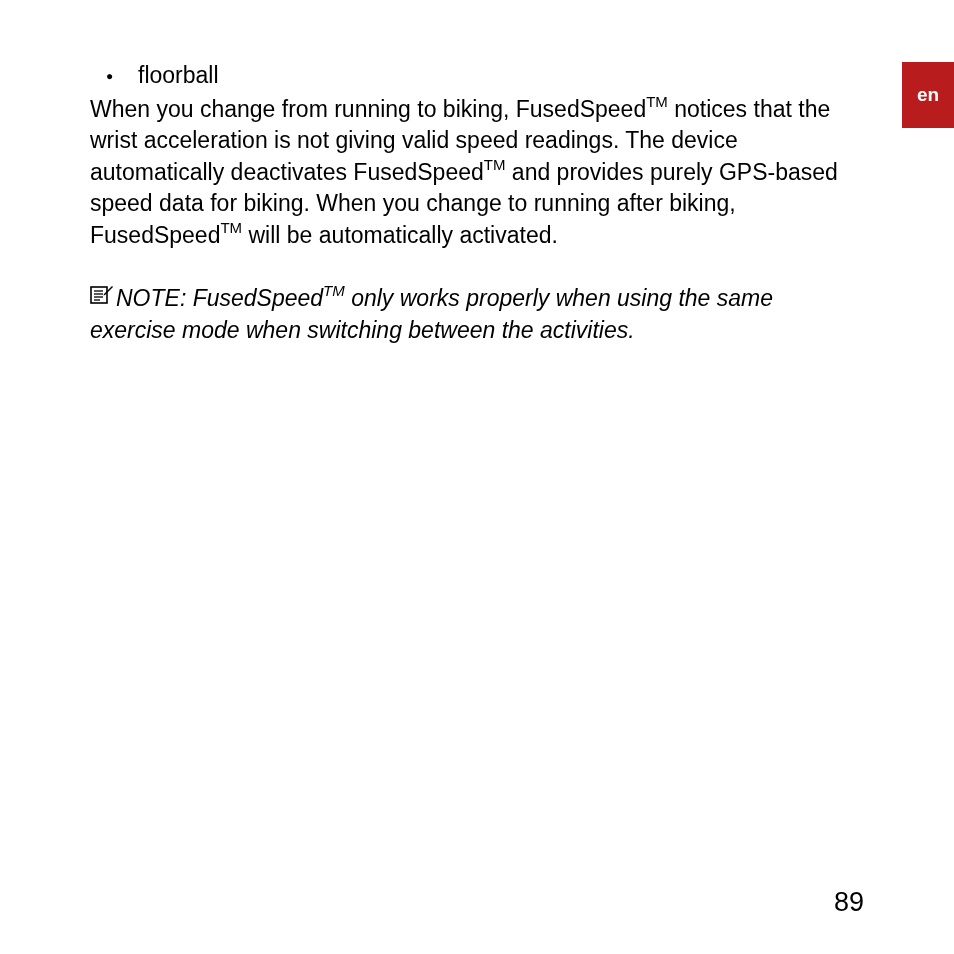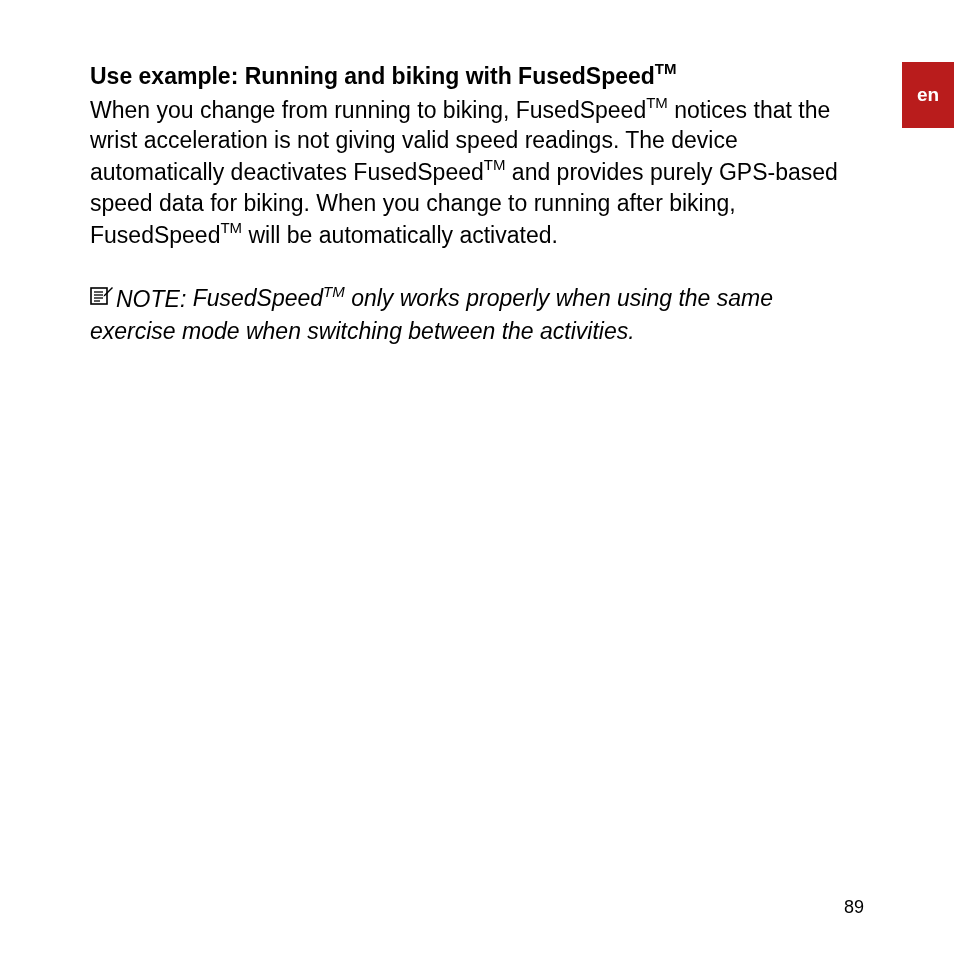--- a/index.html
+++ b/index.html
@@ -93,37 +93,35 @@
       font-weight: 400;
     }
     .note-text {
       font-style: italic;
       margin-top: 18px;
     }
     .page-number {
       position: absolute;
       bottom: 36px;
       right: 90px;
-      font-size: 18px;
+      font-size: 27px;
     }
   </style>
 </head>
 <body>
 
 <div class="page">
 
   <div class="lang-tab">en</div>
 
   <ul class="bullet-list">
+    <li>floorball</li>
   </ul>
 
 
-  <p class="heading">
-    <span>Use example: Running and biking with FusedSpeed</span><span class="sup-b">TM</span>
-  </p>
 
   <p class="para">
     <span>When you change from running to biking, FusedSpeed</span><span class="sup">TM</span><span> notices that the wrist acceleration is not giving valid speed readings. The device automatically deactivates FusedSpeed</span><span class="sup">TM</span><span> and provides purely GPS-based speed data for biking. When you change to running after biking, FusedSpeed</span><span class="sup">TM</span><span> will be automatically activated.</span>
   </p>
 
   <p class="note-row">
     <span class="note-icon">
       <svg width="24" height="20" viewBox="0 0 24 20">
         <rect x="1" y="3" width="16" height="16" fill="none" stroke="#000" stroke-width="1.6"></rect>
         <line x1="4" y1="7" x2="13" y2="7" stroke="#000" stroke-width="1.3"></line>

